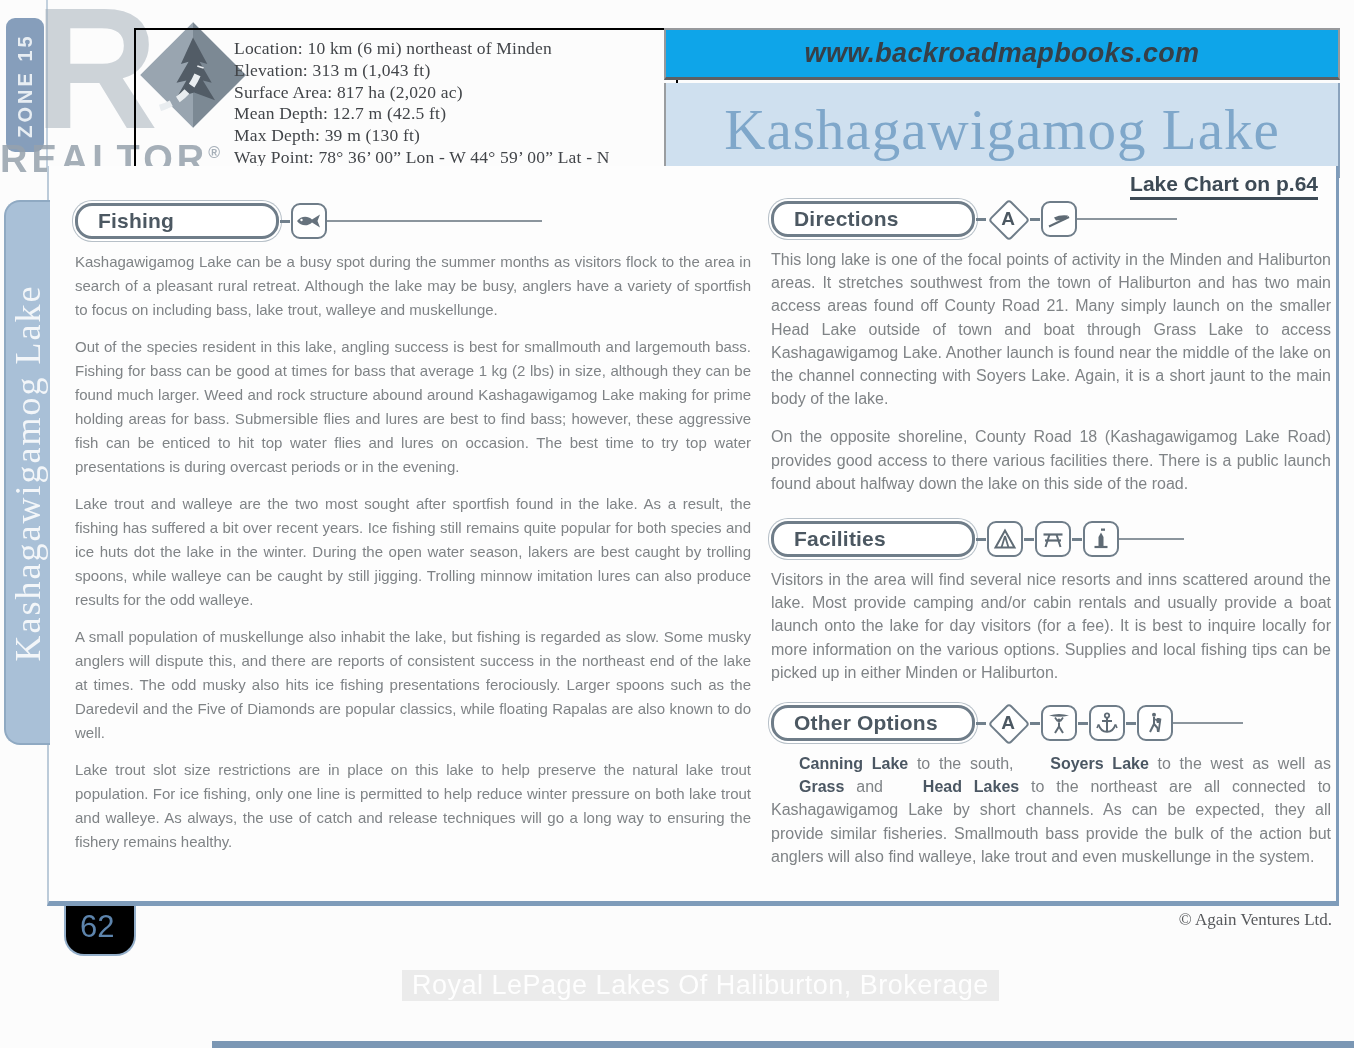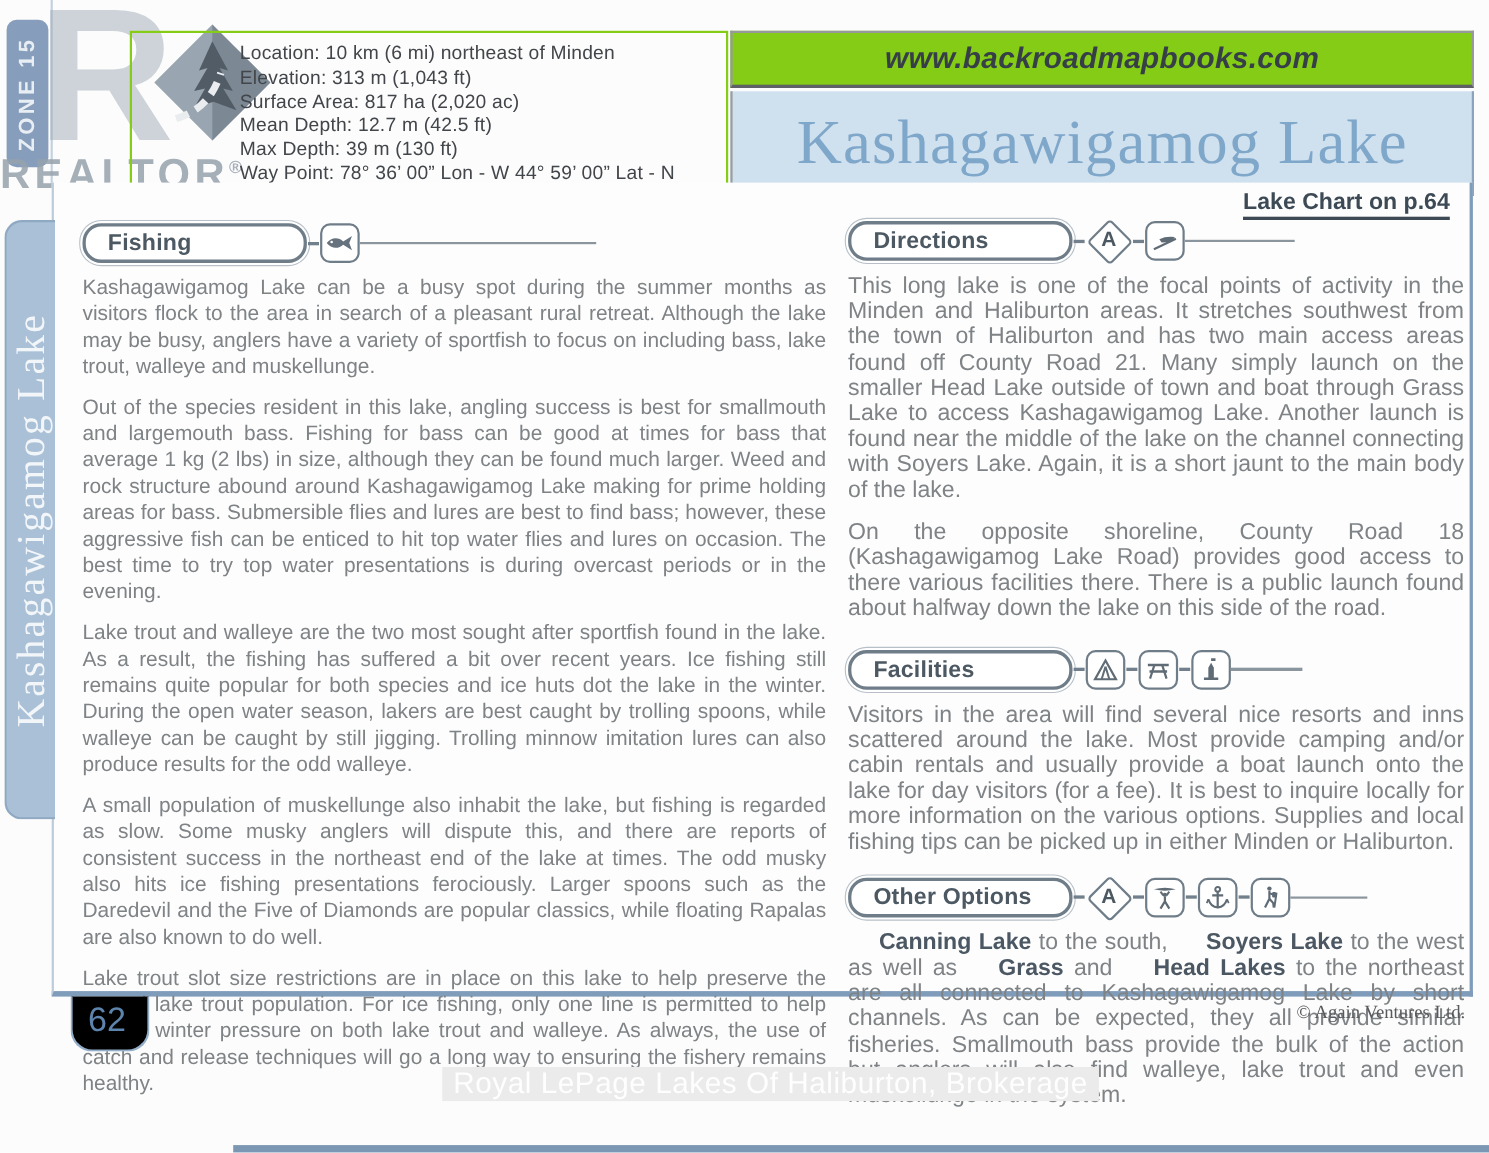--- a/index.html
+++ b/index.html
@@ -12,27 +12,27 @@
             border-radius:9px;display:flex;align-items:center;justify-content:center;opacity:.92;}
   .zone-text{transform:rotate(-90deg);white-space:nowrap;color:#e7edf3;font-weight:bold;
              font-size:20px;letter-spacing:3px;}
   .realtor-r{position:absolute;left:34px;top:-18px;font-size:172px;font-weight:bold;
              color:#9fabb6;opacity:.5;line-height:1;}
   .realtor-word{position:absolute;left:0;top:138px;font-size:38px;font-weight:bold;
                 color:#97a2ad;letter-spacing:4px;opacity:.85;}
   .realtor-reg{font-size:16px;vertical-align:super;}
   .brmb-logo{position:absolute;left:138px;top:20px;width:110px;height:110px;opacity:.95;}
 
-  .info-box{position:absolute;left:118px;top:28px;width:540px;height:138px;
-            border:2px solid #84cc16;background:transparent;}
+  .info-box{position:absolute;left:134px;top:28px;width:540px;height:138px;
+            border:2px solid #000000;background:transparent;font-family:Liberation Serif, serif;}
   .info-lines{position:absolute;left:98px;top:8px;}
   .info-lines div{font-size:17.5px;line-height:21.8px;color:#424549;letter-spacing:.2px;}
 
   
-  .web-box{position:absolute;left:664px;top:28px;width:676px;height:52px;background:#84cc16;
+  .web-box{position:absolute;left:664px;top:28px;width:676px;height:52px;background:#0ea5e9;
            border:2px solid #97999c;border-bottom:3px solid #5d6064;box-sizing:border-box;
            display:flex;align-items:center;justify-content:center;}
   .website{font-size:27px;font-weight:bold;font-style:italic;color:#363f47;letter-spacing:.3px;cursor:pointer;}
   .title-banner{position:absolute;left:664px;top:83px;width:676px;height:95px;background:#cfe0ef;
                 border-left:2px solid #9a9da0;border-right:2px solid #8ba3bd;border-bottom:2px solid #8d9298;
                 box-sizing:border-box;display:flex;align-items:center;justify-content:center;}
   .lake-title{font-family:"Liberation Serif","DejaVu Serif",serif;font-size:57px;color:#7fa7ca;
               letter-spacing:1px;}
 
   
@@ -55,22 +55,22 @@
   .icon-box{width:36px;min-width:36px;height:36px;border:2.5px solid #6f7d89;border-radius:9px;background:#fff;
             box-sizing:border-box;display:flex;align-items:center;justify-content:center;}
   .diamond-wrap{position:relative;width:42px;min-width:42px;height:42px;}
   .diamond-shape{position:absolute;left:7px;top:7px;width:26px;height:26px;border:2.5px solid #6f7d89;
                  background:#fff;transform:rotate(45deg);border-radius:4px;}
   .diamond-letter{position:absolute;left:0;top:0;width:42px;height:42px;display:flex;align-items:center;
                   justify-content:center;font-size:19px;font-weight:bold;color:#4c5862;}
   .tail{height:2.5px;background:#8b959d;}
 
   
-  .col-left p{font-size:19px;line-height:24px;color:#7f8386;text-align:justify;margin:0 0 13px 0;}
-  .col-right p{font-size:21px;line-height:23.2px;color:#7f8386;text-align:justify;margin:0 0 15px 0;}
+  .col-left p{font-size:15px;line-height:24px;color:#7f8386;text-align:justify;margin:0 0 13px 0;}
+  .col-right p{font-size:16px;line-height:23.2px;color:#7f8386;text-align:justify;margin:0 0 15px 0;}
   .col-right .sec{margin-top:4px;}
   .b{font-weight:bold;color:#4b5763;margin-left:28px;}
 
   
   .side-tab{position:absolute;left:4px;top:200px;width:46px;height:545px;background:#a9c0d7;
             border:2px solid #8fa9c2;border-right:none;border-radius:16px 0 0 16px;box-sizing:border-box;}
   .side-text{position:absolute;left:50%;top:50%;transform:translate(-50%,-50%) rotate(-90deg);
              white-space:nowrap;font-family:"Liberation Serif","DejaVu Serif",serif;font-size:36px;
              color:#f3f6f9;letter-spacing:2px;}
 

